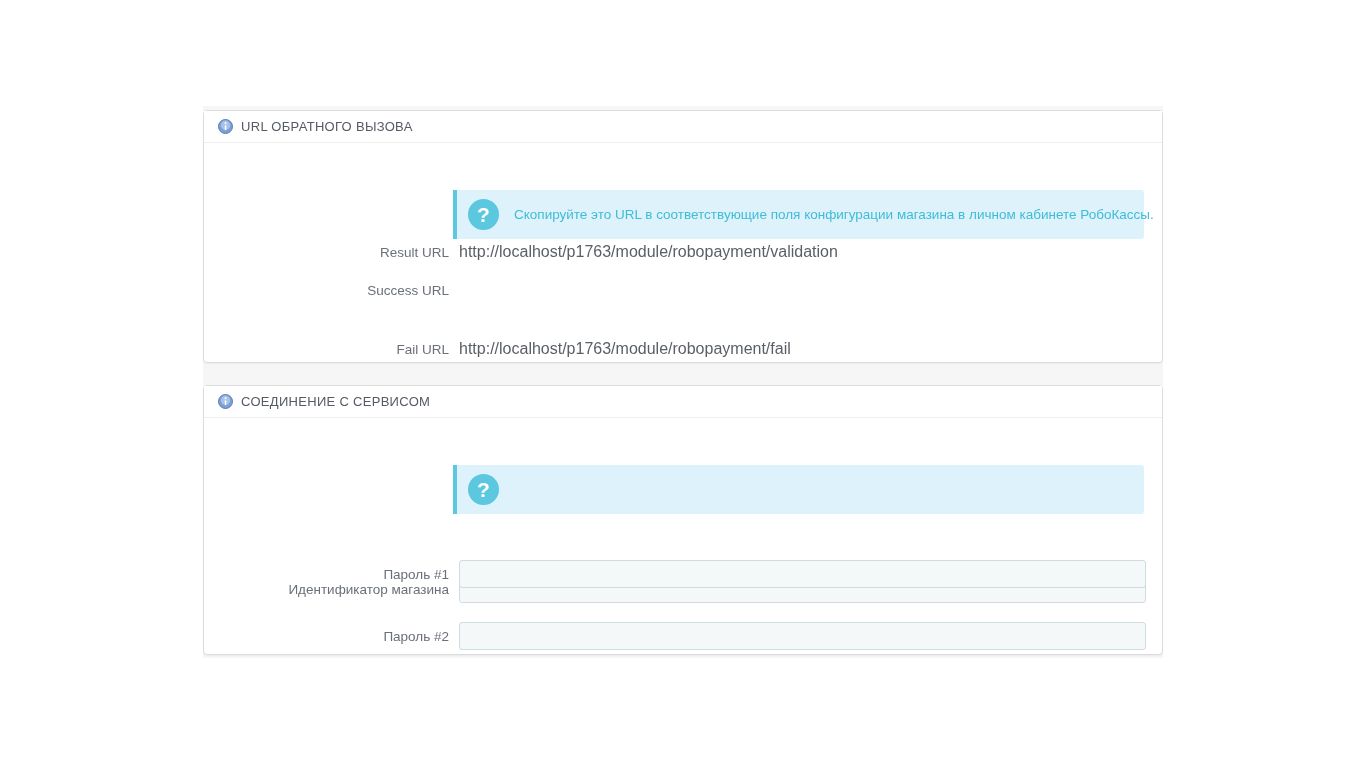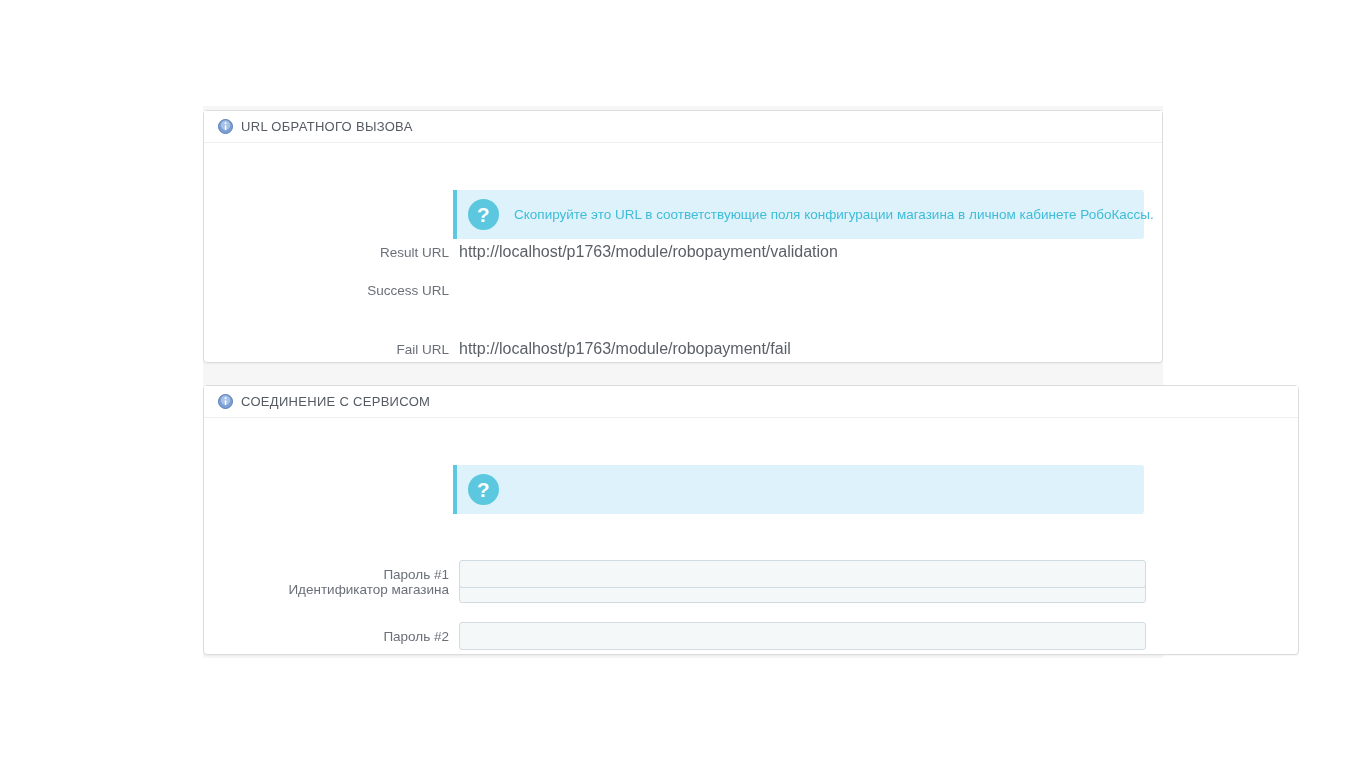--- a/index.html
+++ b/index.html
@@ -32,21 +32,21 @@
 
   .panel {
     position: absolute;
     background: #ffffff;
     border: 1px solid #dcdcdc;
     border-radius: 4px;
     box-shadow: 0 1px 1px rgba(0,0,0,0.04);
   }
 
   #panel-callback { left: 203px; top: 110px; width: 960px; height: 253px; }
-  #panel-connection { left: 203px; top: 385px; width: 1096px; height: 270px; }
+  #panel-connection { left: 203px; top: 385px; width: 960px; height: 270px; }
 
   .panel-header {
     height: 32px;
     display: flex;
     align-items: center;
     padding: 0 0 0 14px;
     border-bottom: 1px solid #eeeeee;
     background: #ffffff;
   }
 

